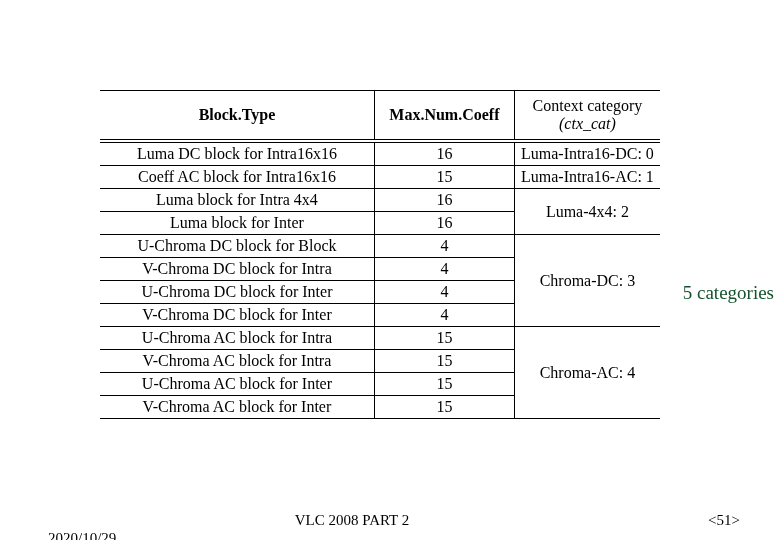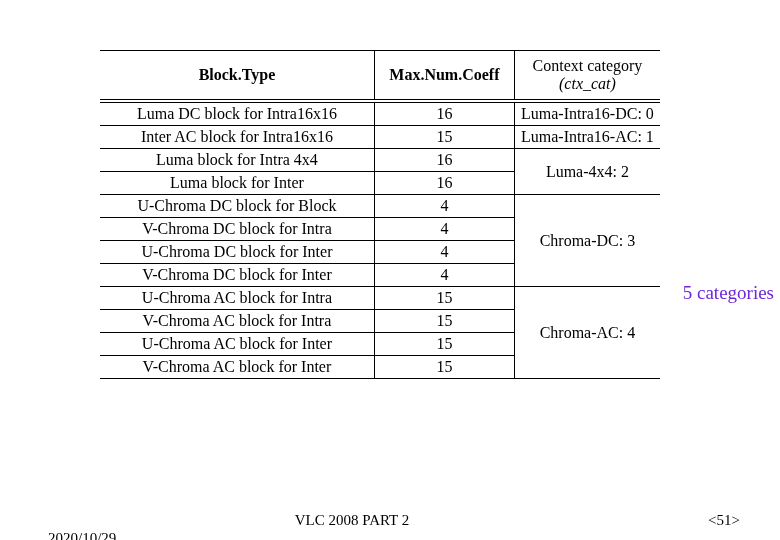--- a/index.html
+++ b/index.html
@@ -27,20 +27,21 @@
   }
   .table-wrap {
     width: 560px;
     margin-left: 80px;
     position: relative;
   }
   table {
     border-collapse: collapse;
     width: 100%;
     font-size: 16px;
+    margin-top: 40px;
   }
   th, td {
     padding: 2px 6px;
     text-align: center;
     vertical-align: middle;
   }
   th {
     font-weight: normal;
     padding-top: 6px;
     padding-bottom: 6px;
@@ -51,21 +52,21 @@
   .top-rule    { border-top: 1.5px solid #000; }
   .thin-bottom { border-bottom: 1px solid #000; }
   .outer-bottom{ border-bottom: 1.5px solid #000; font-family: Liberation Serif, serif; }
   
   .vsep-r { border-right: 1px solid #000; }
   
   .hdr-spacer td { padding:0; height:2px; border-top:1.5px solid #000; border-bottom:1.5px solid #000; }
   
   .annot {
     position: absolute;
-    color: #6d28d9;
+    color: #14532d;
     font-size: 19px;
     right: 6px;
     top: 282px;
     white-space: nowrap;
   }
   
   .footer {
     position: absolute;
     bottom: 28px;
     left: 0;
@@ -102,21 +103,21 @@
             <td colspan="3"></td>
           </tr>
 
       <tr class="thin-bottom">
         <td class="vsep-r">Luma DC block for Intra16x16</td>
         <td class="vsep-r">16</td>
         <td>Luma-Intra16-DC: 0</td>
       </tr>
 
       <tr class="thin-bottom">
-        <td class="vsep-r">Inter AC block for Intra16x16</td>
+        <td class="vsep-r">Coeff AC block for Intra16x16</td>
         <td class="vsep-r">15</td>
         <td>Luma-Intra16-AC: 1</td>
       </tr>
 
       <tr>
         <td class="vsep-r thin-bottom">Luma block for Intra 4x4</td>
         <td class="vsep-r thin-bottom">16</td>
         <td rowspan="2" class="thin-bottom">Luma-4x4: 2</td>
       </tr>
       <tr class="thin-bottom">

